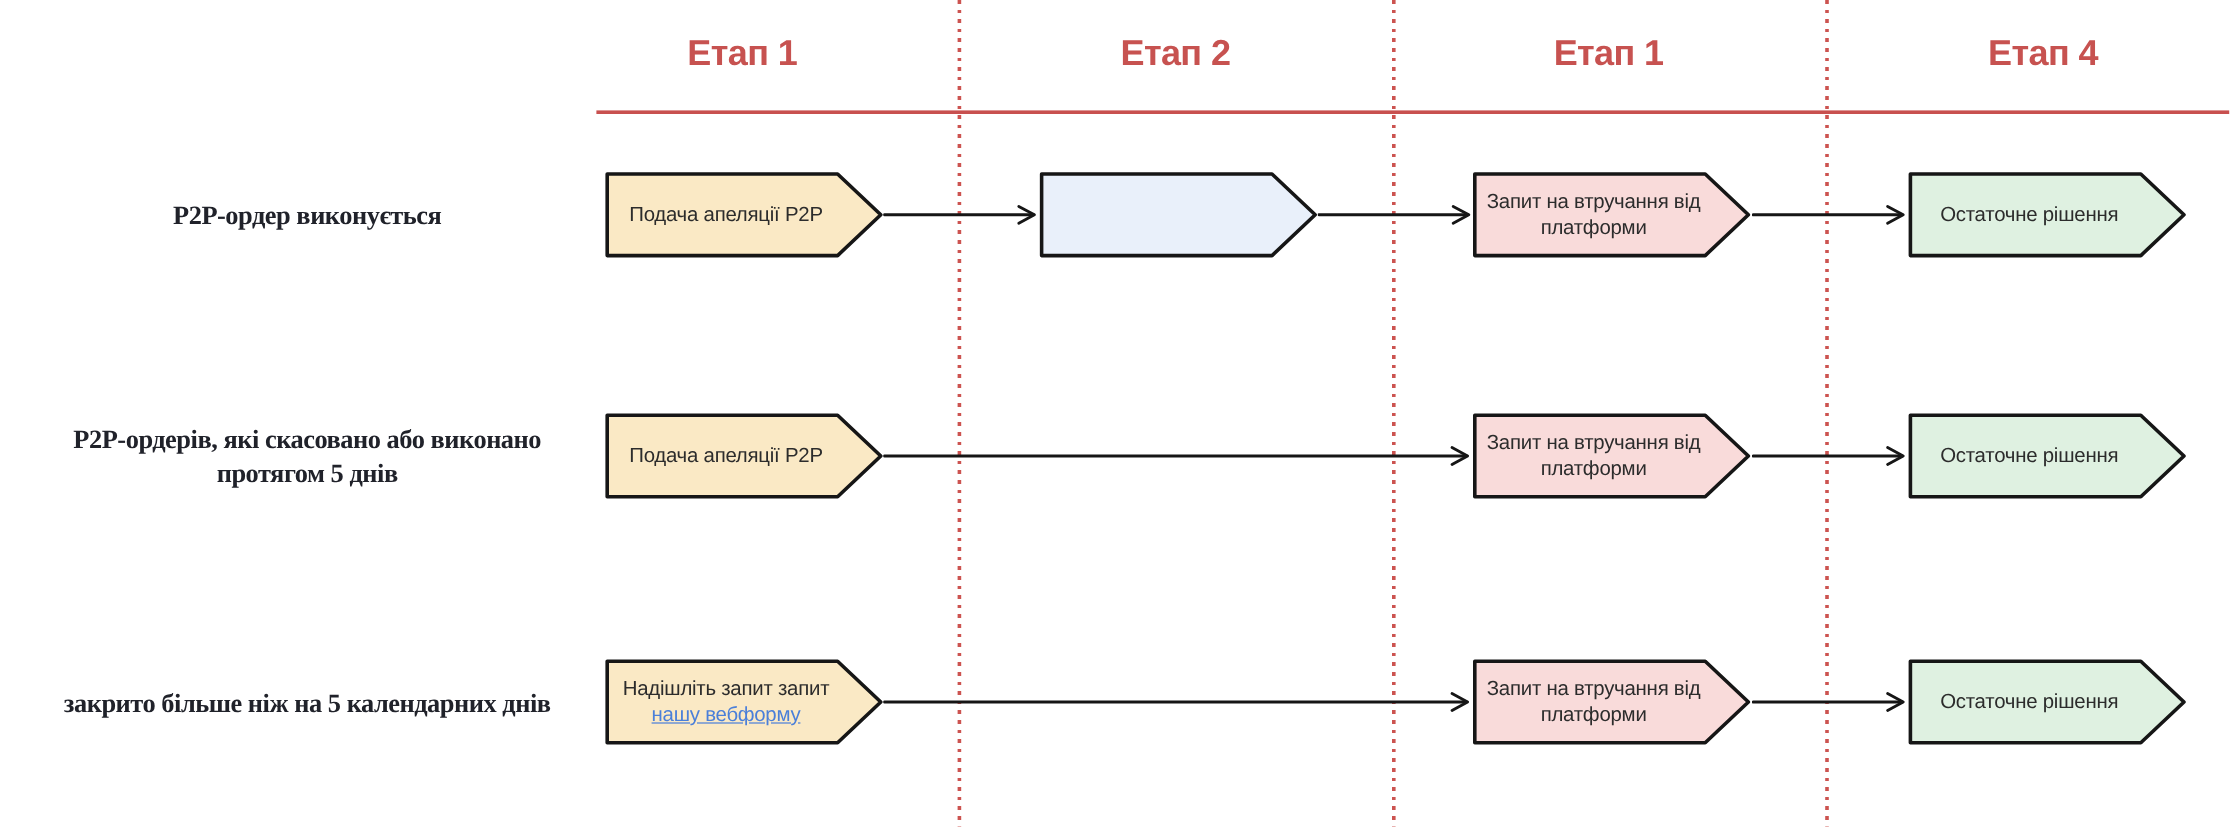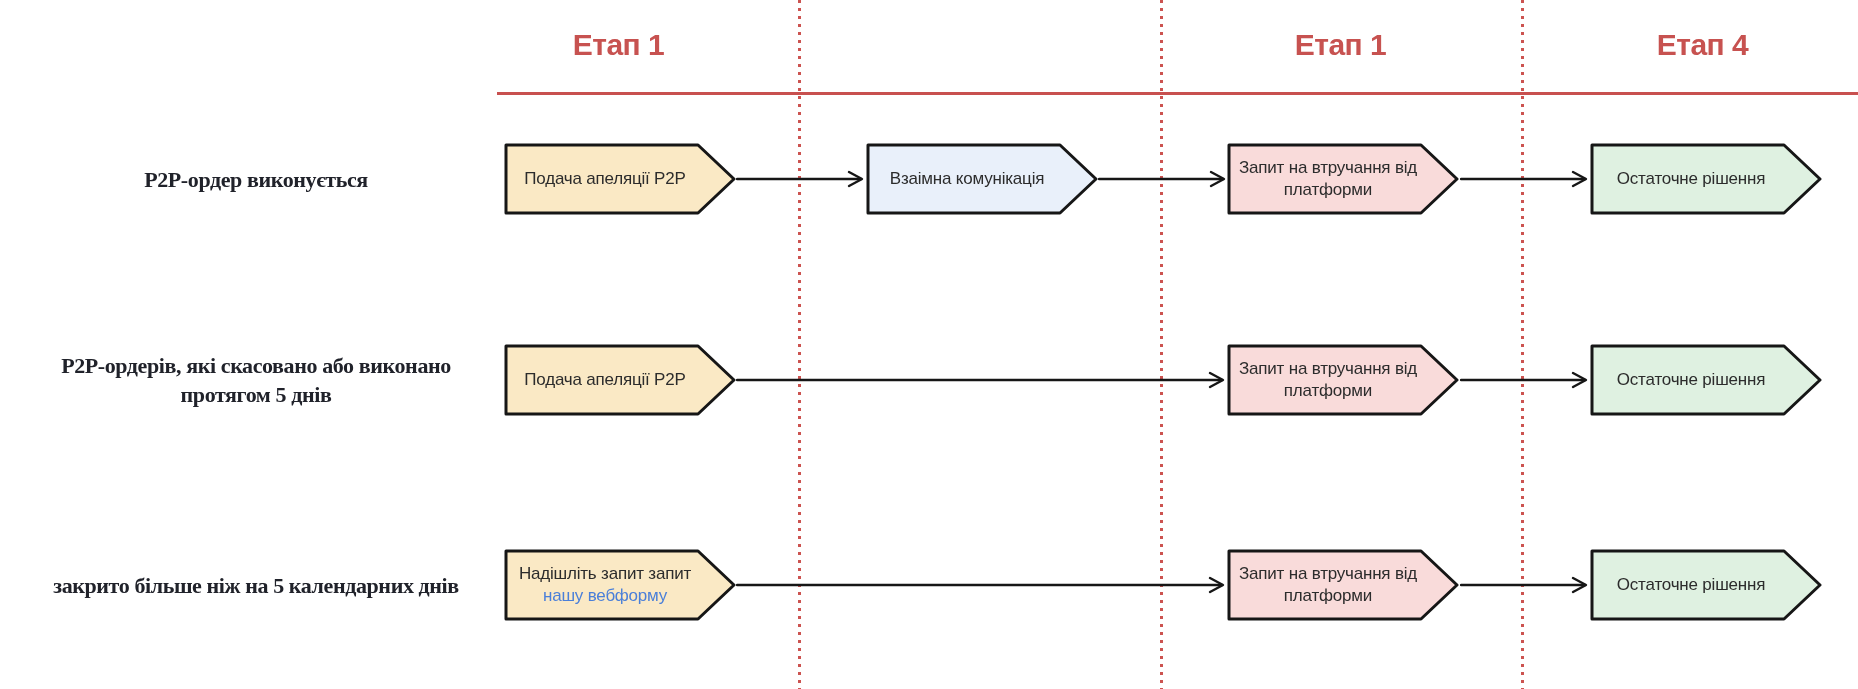--- a/index.html
+++ b/index.html
@@ -41,34 +41,35 @@
   .fill-blue{fill:#E9F0FA;}
   .fill-pink{fill:#F9DBDA;}
   .fill-green{fill:#DFF1E1;}
   .step-text{
     position:absolute;left:4px;right:34px;top:0;bottom:0;
     display:flex;flex-direction:column;justify-content:center;
     text-align:center;font-size:17px;line-height:22px;color:#2C2C2C;
     letter-spacing:-0.2px;
   }
   .step-text span{display:block;white-space:nowrap;}
-  .step-text .link{color:#4A7FD9;cursor:pointer;}
+  .step-text .link{color:#4A7FD9;cursor:pointer;text-decoration:underline;}
   
   .arrow{position:absolute;z-index:2;}
   .arrow line,.arrow polyline{
     stroke:#161616;stroke-width:2.4;fill:none;
     stroke-linecap:round;stroke-linejoin:round;
   }
 </style>
 </head>
 <body>
 
 <div class="canvas">
 
   <div class="stage-header" style="left:438px">Етап 1</div>
+  <div class="stage-header" style="left:799px">Етап 2</div>
   <div class="stage-header" style="left:1160px">Етап 1</div>
   <div class="stage-header" style="left:1522px">Етап 4</div>
   <div class="header-rule"></div>
 
   <div class="vsep" style="left:798px"></div>
   <div class="vsep" style="left:1160px"></div>
   <div class="vsep" style="left:1521px"></div>
 
   <div class="row-label" style="top:143px">
     <span>P2P-ордер виконується</span>
@@ -85,24 +86,20 @@
     </div>
   </div>
   <svg class="arrow" style="left:736px;top:168px" width="128" height="22">
     <line x1="1" y1="11" x2="125" y2="11"></line>
       <polyline points="113,4 126,11 113,18"></polyline>
   </svg>
   <div class="step" style="left:866px;top:143px">
     <svg width="232" height="72" viewBox="0 0 232 72">
         <polygon class="shape fill-blue" points="2,2 194,2 230,36 194,70 2,70"></polygon>
       </svg>
-    <div class="step-text">
-      <span>Взаімна комунікація</span>
-        <span></span>
-    </div>
   </div>
   <svg class="arrow" style="left:1098px;top:168px" width="128" height="22">
     <line x1="1" y1="11" x2="125" y2="11"></line>
       <polyline points="113,4 126,11 113,18"></polyline>
   </svg>
   <div class="step" style="left:1227px;top:143px">
     <svg width="232" height="72" viewBox="0 0 232 72">
         <polygon class="shape fill-pink" points="2,2 194,2 230,36 194,70 2,70"></polygon>
       </svg>
     <div class="step-text">

